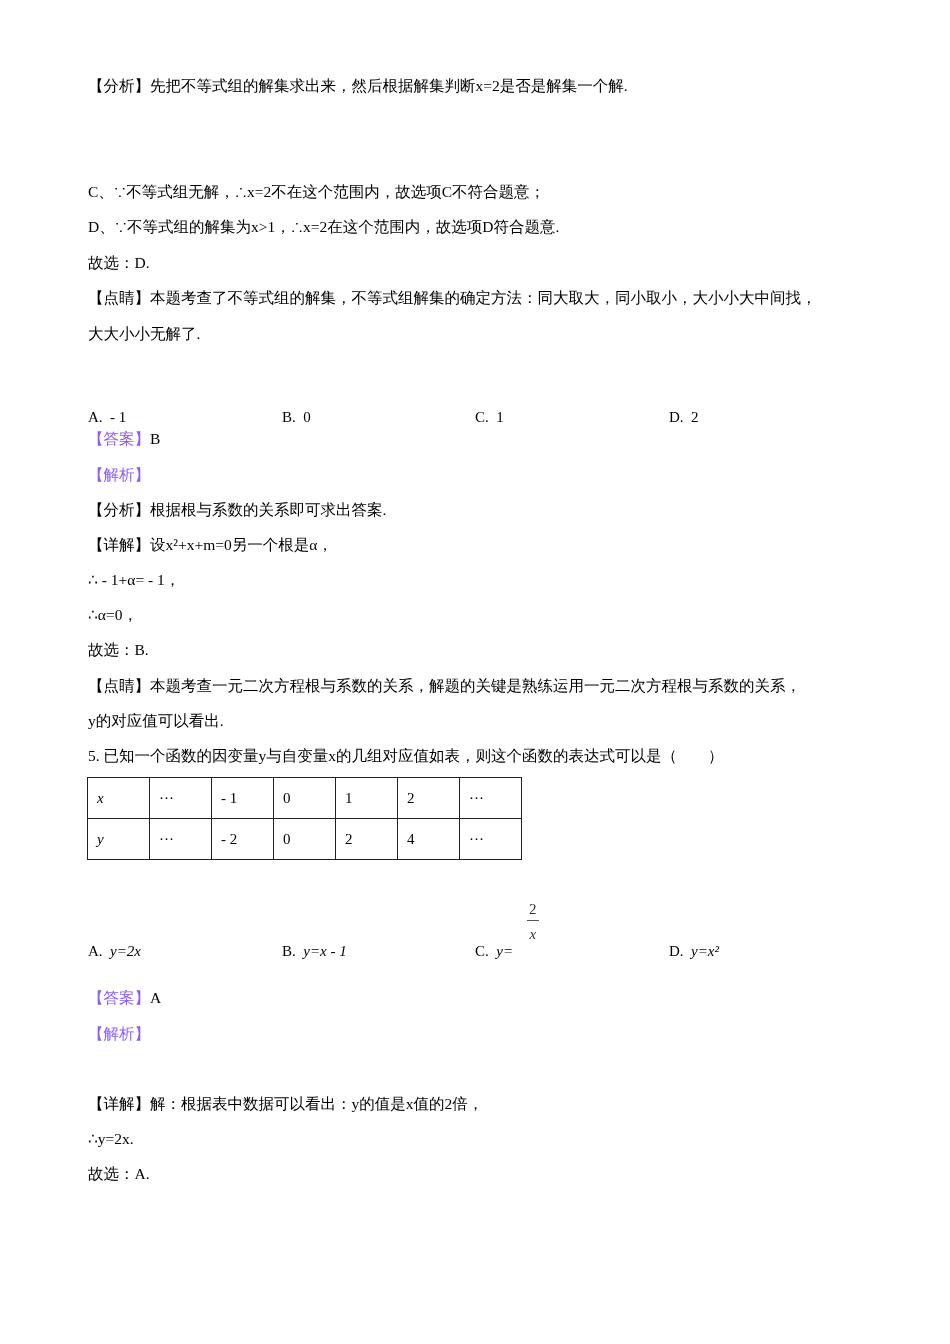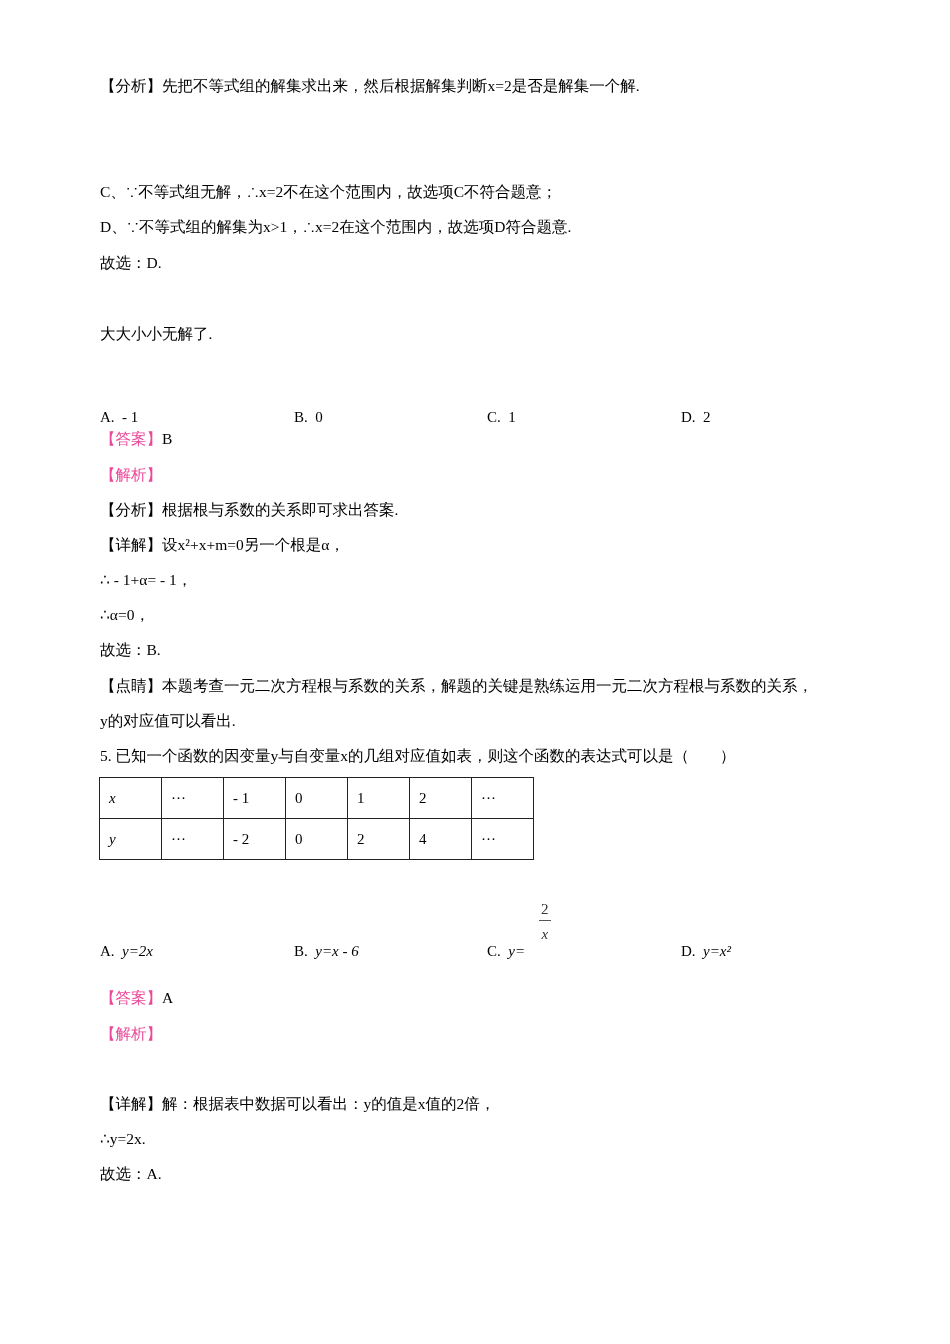--- a/index.html
+++ b/index.html
@@ -1,41 +1,44 @@
 <!DOCTYPE html>
 <html><head>
 <meta charset="utf-8">
 <style>
   html, body { margin: 0; padding: 0; background: #ffffff; }
   body { width: 950px; height: 1344px; position: relative; overflow: hidden;
          font-family: "Liberation Serif", "DejaVu Serif", serif; color: #000; }
-  .page { position: absolute; left: 12px; top: 0; width: 834px; height: 1344px; }
+  .page { position: absolute; left: 0; top: 0; width: 834px; height: 1344px; }
   .line { position: absolute; left: 88px; font-size: 15.5px; line-height: 20px; white-space: nowrap; }
   .tag { color: #000; }
-  .tag-blue { color: #ec4899; }
+  .tag-blue { color: #8b5cf6; }
   i, .var { font-style: italic; }
   .opt { position: absolute; font-size: 15px; line-height: 20px; white-space: nowrap; margin-top: 12px; }
   table.vals { position: absolute; left: 87px; top: 777px; border-collapse: collapse; }
   table.vals td { border: 1.5px solid #222; height: 40px; width: 52px; padding: 0 0 0 9px;
                   font-size: 15px; vertical-align: middle; }
   .frac { position: absolute; left: 527px; top: 900px; text-align: center; font-size: 15px; line-height: 18px; color: #333; }
   .frac .num { display: block; border-bottom: 1px solid #555; padding: 0 2px 2px; }
   .frac .den { display: block; font-style: italic; padding-top: 4px; }
 </style>
 </head>
 <body>
 
 <div class="page">
 
   <div class="line" style="top:76px">
     <span class="tag">【分析】</span><span>先把不等式组的解集求出来，然后根据解集判断x=2是否是解集一个解.</span>
   </div>
   <div class="line" style="top:182px">C、∵不等式组无解，∴x=2不在这个范围内，故选项C不符合题意；</div>
   <div class="line" style="top:217px">D、∵不等式组的解集为x&gt;1，∴x=2在这个范围内，故选项D符合题意.</div>
   <div class="line" style="top:253px">故选：D.</div>
+  <div class="line" style="top:288px">
+    <span class="tag">【点睛】</span><span>本题考查了不等式组的解集，不等式组解集的确定方法：同大取大，同小取小，大小小大中间找，</span>
+  </div>
   <div class="line" style="top:324px">大大小小无解了.</div>
 
   <div class="opt" style="left:88px; top:395px"><span>A.</span>&nbsp;&nbsp;<span>- 1</span></div>
   <div class="opt" style="left:282px; top:395px"><span>B.</span>&nbsp;&nbsp;<span>0</span></div>
   <div class="opt" style="left:475px; top:395px"><span>C.</span>&nbsp;&nbsp;<span>1</span></div>
   <div class="opt" style="left:669px; top:395px"><span>D.</span>&nbsp;&nbsp;<span>2</span></div>
 
   <div class="line" style="top:429px">
     <span class="tag-blue">【答案】</span><span>B</span>
   </div>
@@ -73,21 +76,21 @@
       <td>- 2</td>
       <td>0</td>
       <td>2</td>
       <td>4</td>
       <td>···</td>
     </tr>
   </tbody>
     </table>
 
   <div class="opt" style="left:88px; top:929px"><span>A.</span>&nbsp;&nbsp;<i>y=2x</i></div>
-  <div class="opt" style="left:282px; top:929px"><span>B.</span>&nbsp;&nbsp;<i>y=x - 6</i></div>
+  <div class="opt" style="left:282px; top:929px"><span>B.</span>&nbsp;&nbsp;<i>y=x - 1</i></div>
   <div class="opt" style="left:475px; top:929px"><span>C.</span>&nbsp;&nbsp;<i>y=</i></div>
   <div class="frac">
     <span class="num">2</span>
     <span class="den">x</span>
   </div>
   <div class="opt" style="left:669px; top:929px"><span>D.</span>&nbsp;&nbsp;<i>y=x²</i></div>
 
   <div class="line" style="top:988px">
     <span class="tag-blue">【答案】</span><span>A</span>
   </div>

